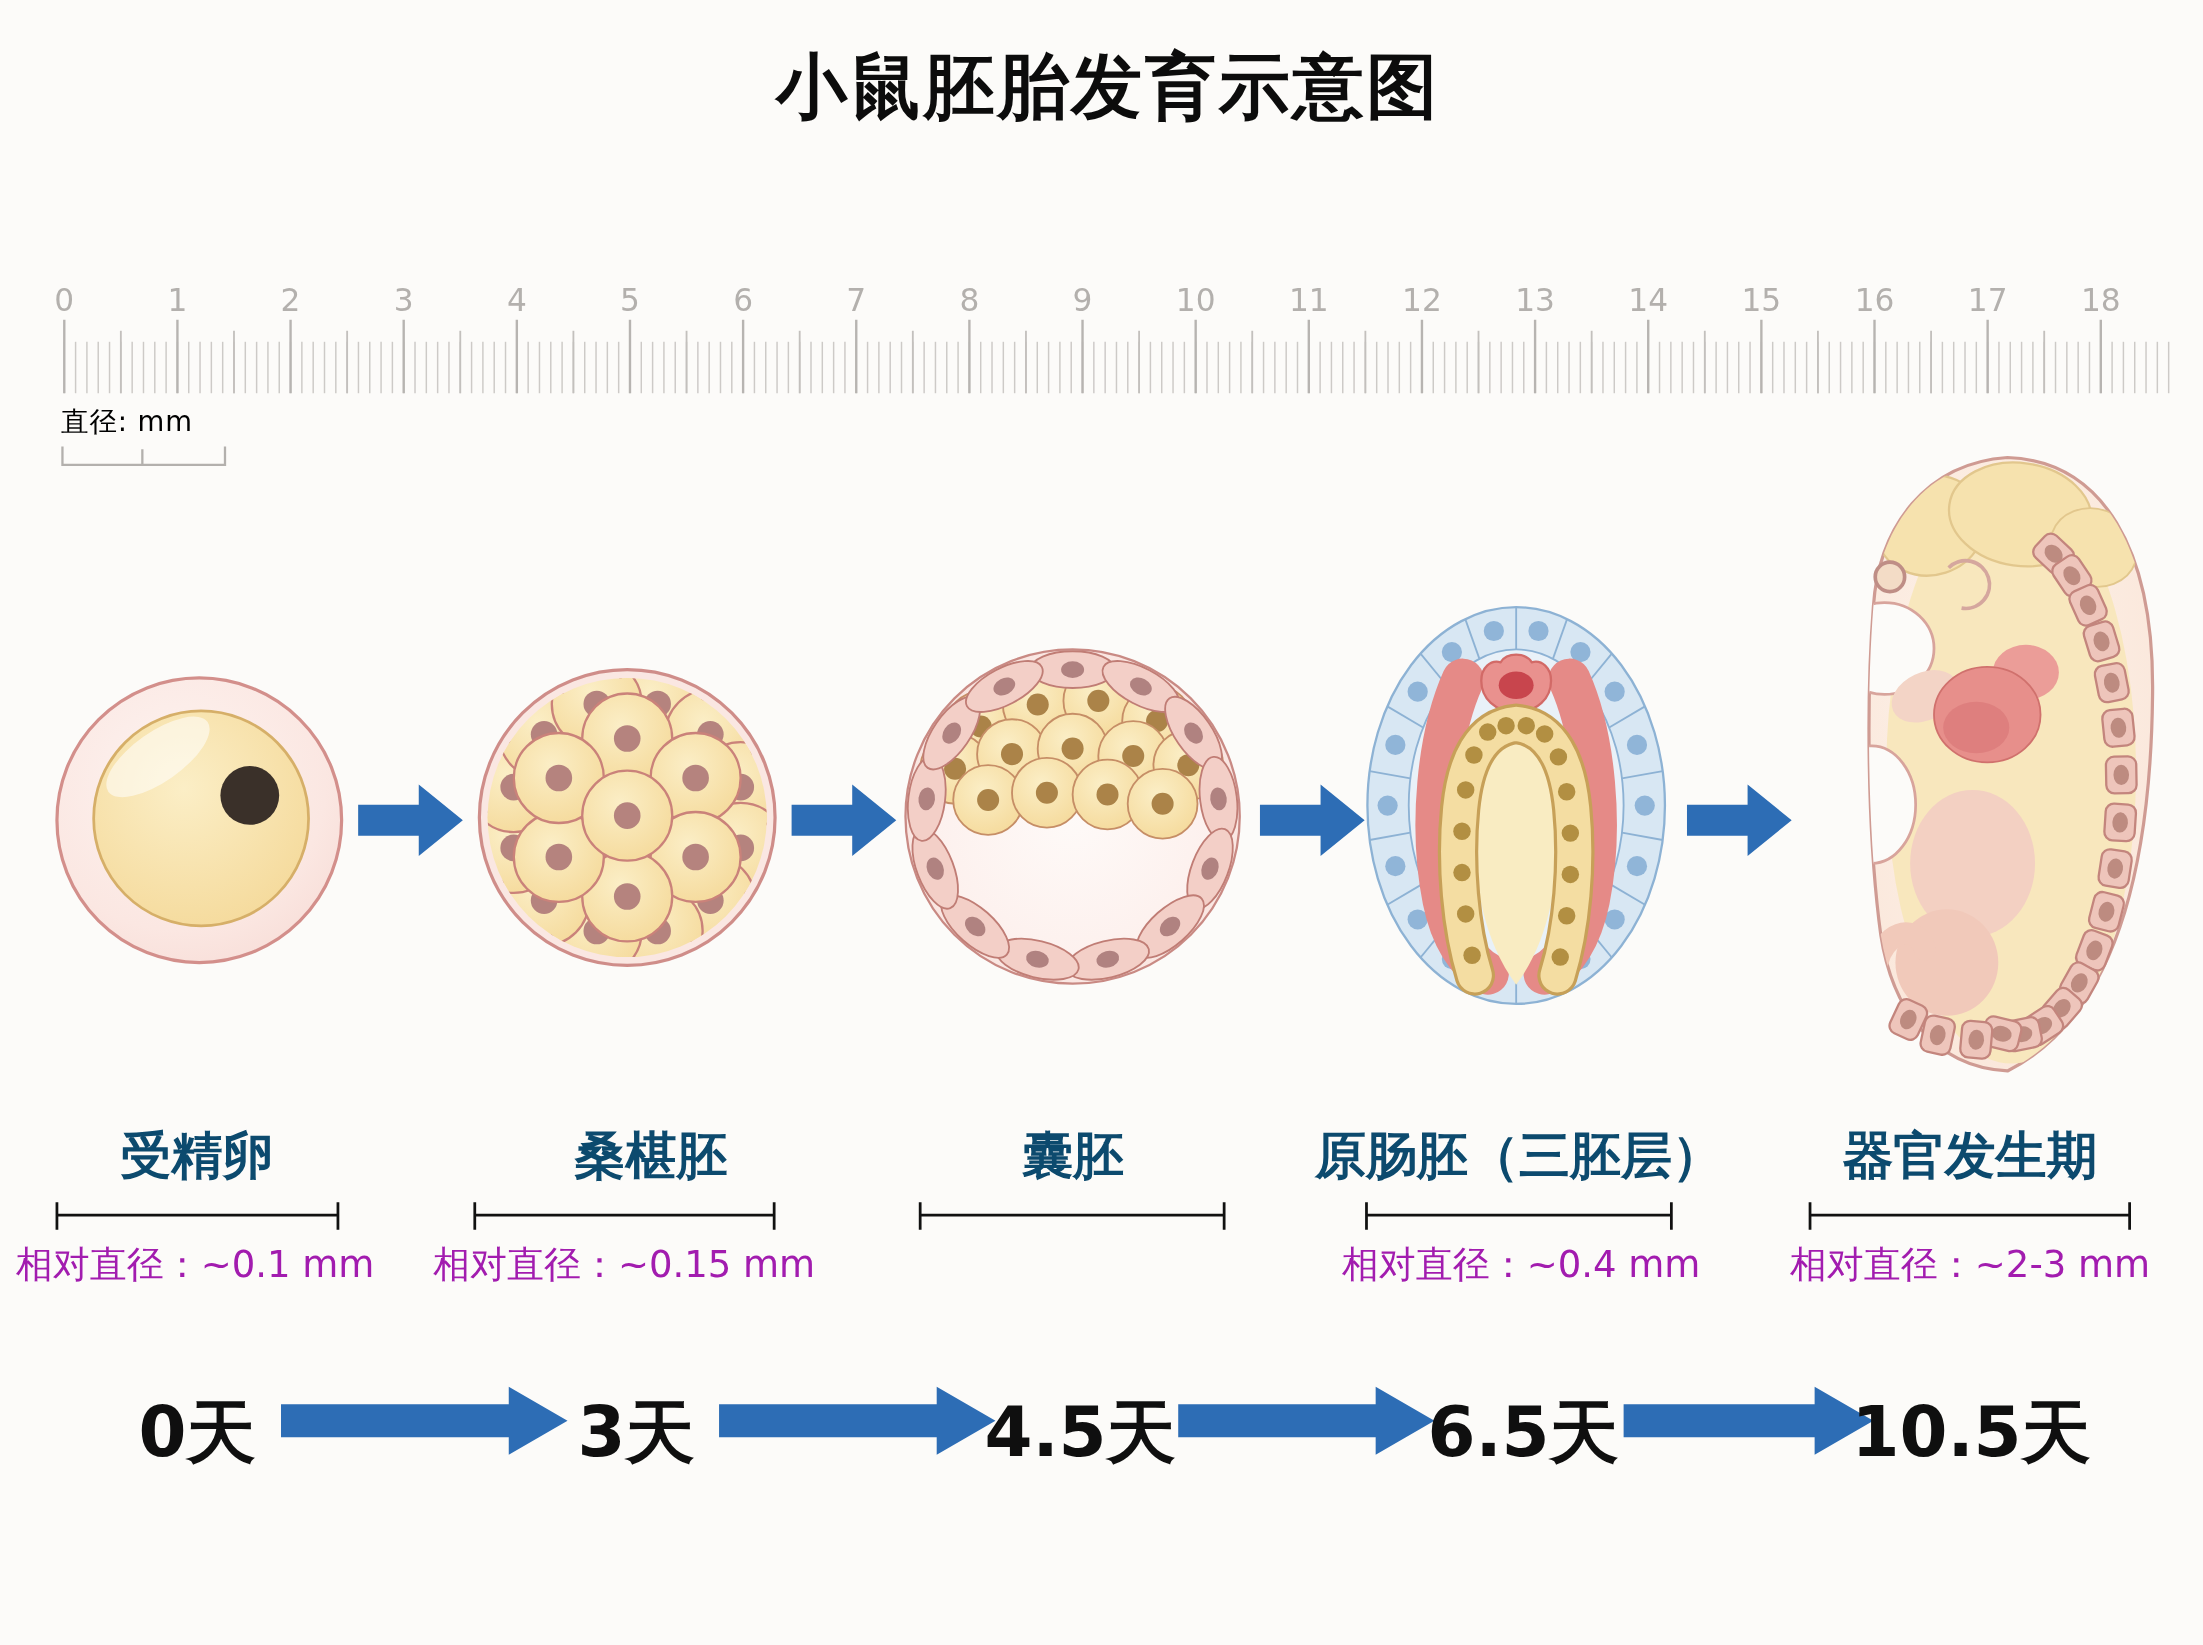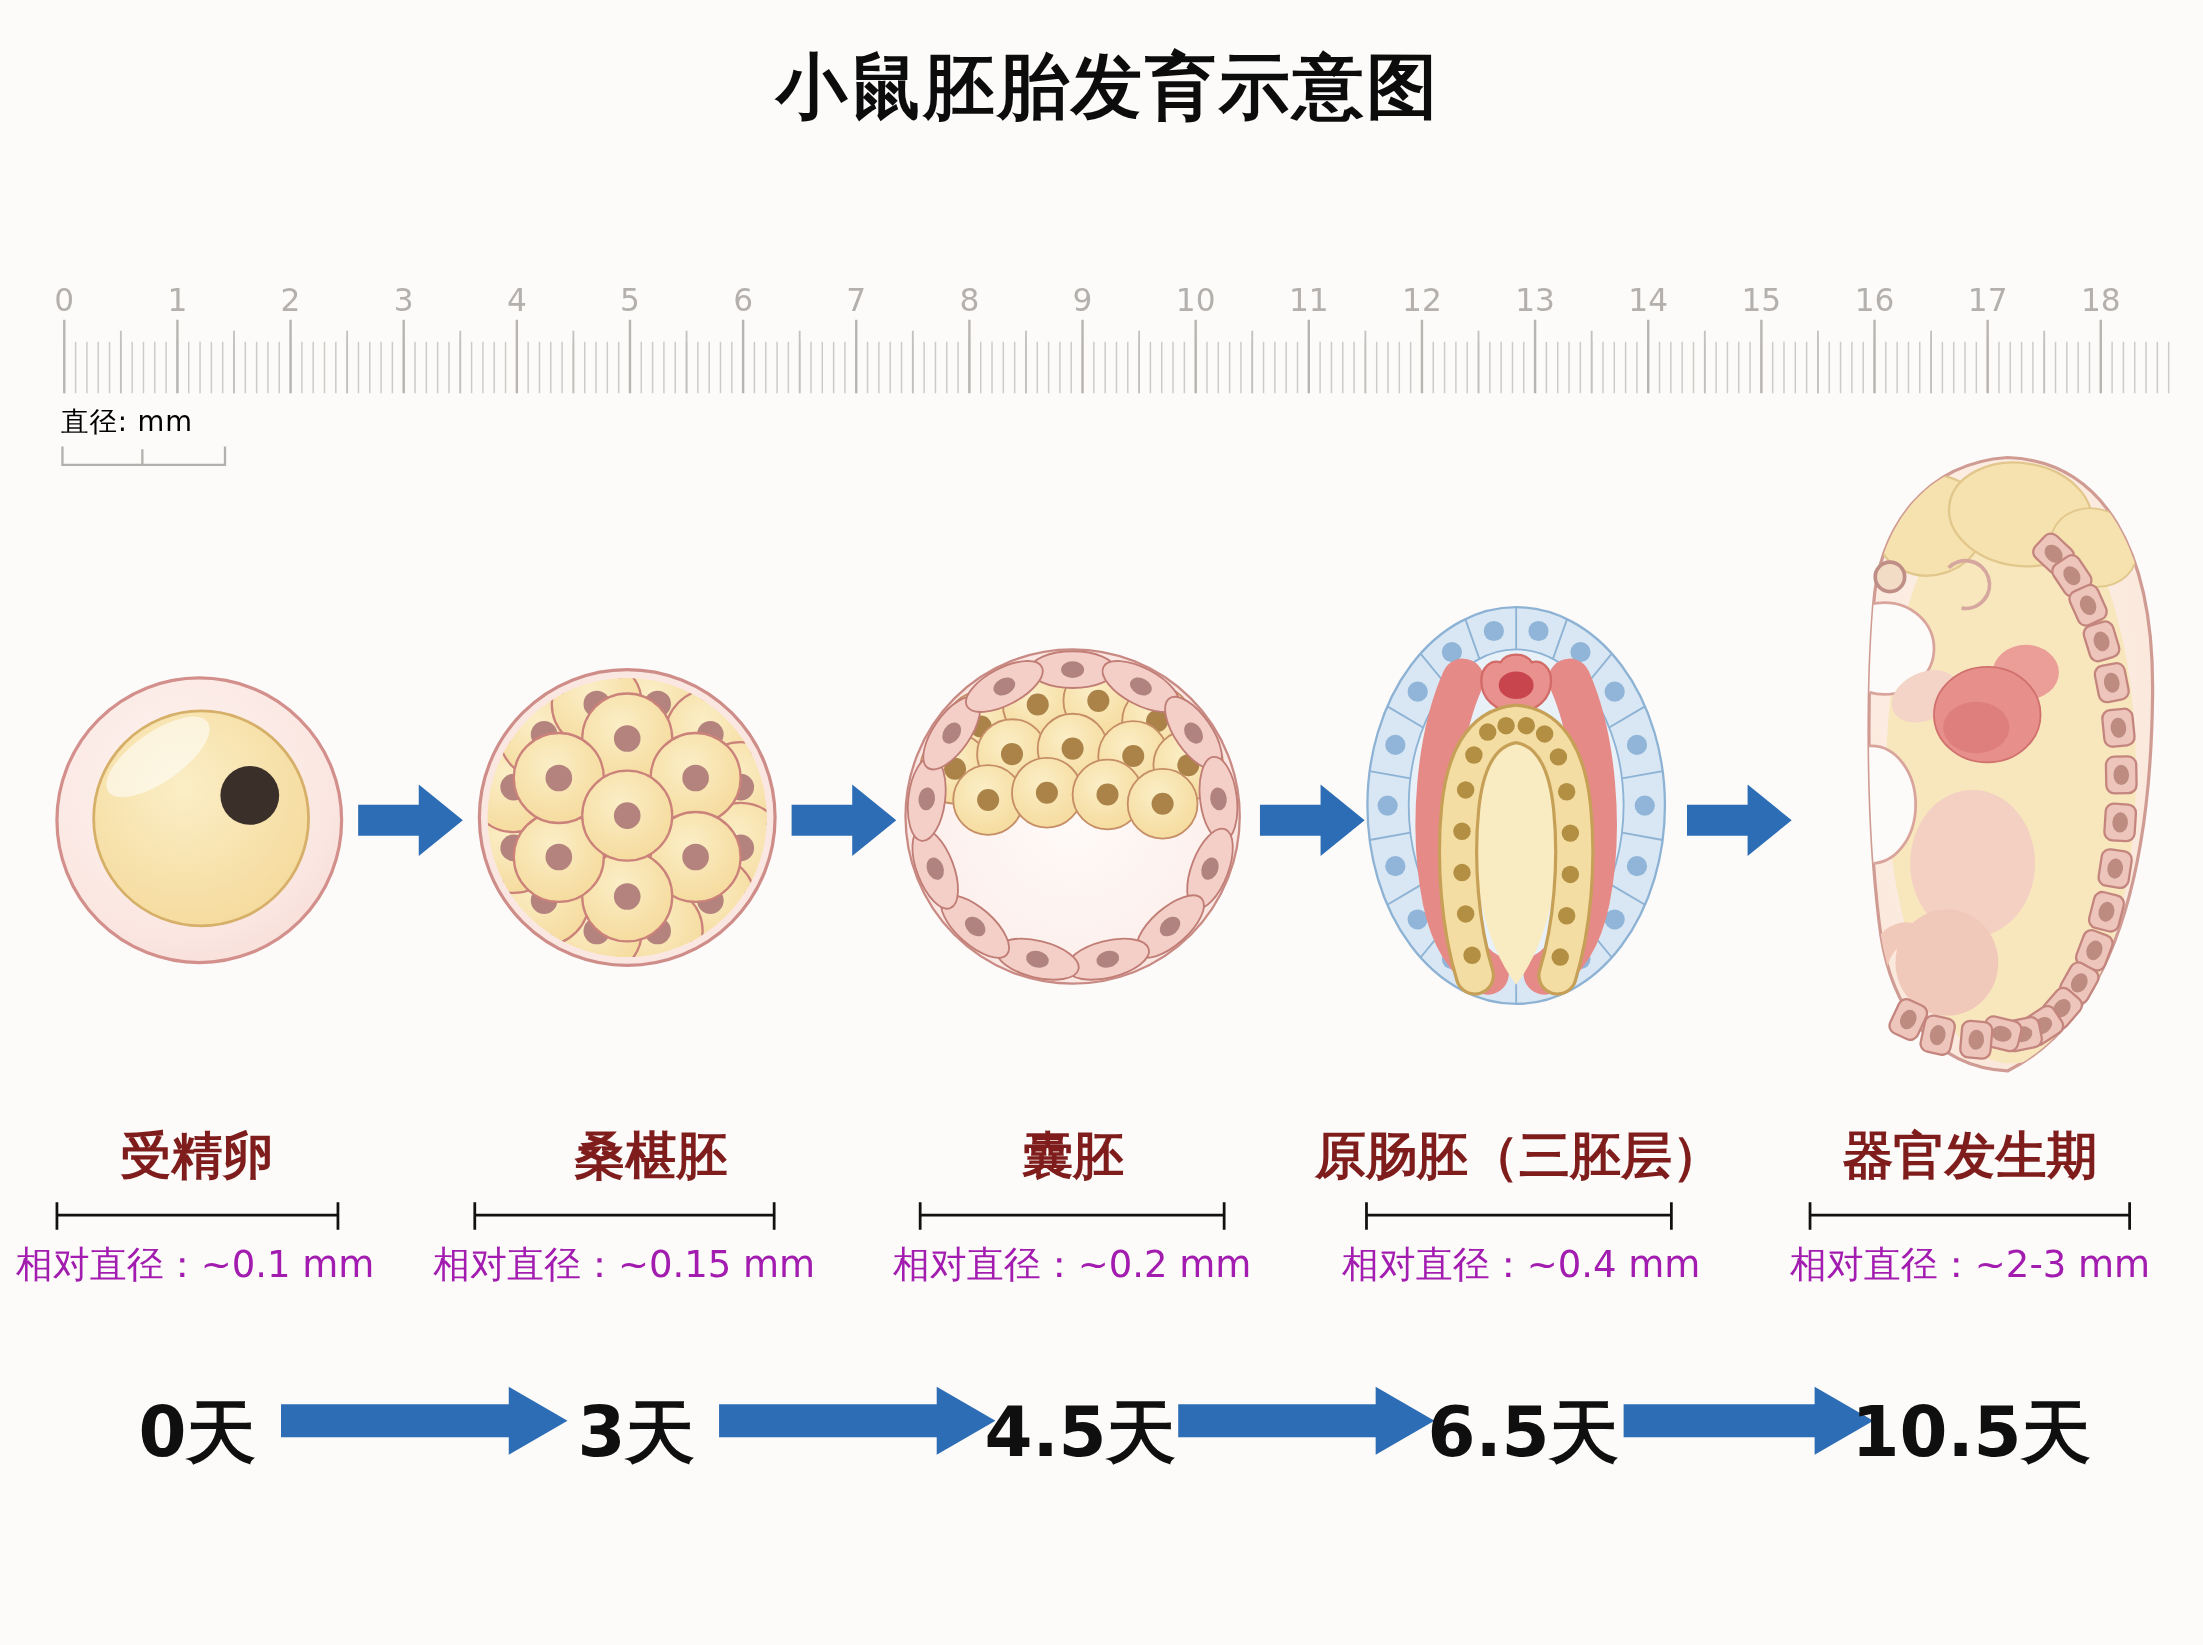--- a/index.html
+++ b/index.html
@@ -2,21 +2,21 @@
 <html style="font-size:14.7px"><head>
 <meta charset="utf-8">
 <style>
   html,body{margin:0;padding:0;background:#fcfbf9;}
   #canvas{position:relative;width:2204px;height:1646px;background:#fcfbf9;overflow:hidden;
           font-family:"DejaVu Sans","Liberation Sans",sans-serif;color:#101010;}
   .abs{position:absolute;}
   .title{top:40px;left:1102px;transform:translateX(-50%);font-size:71px;font-weight:700;
          letter-spacing:2.8px;white-space:nowrap;color:#0c0c0c;margin-left:6px;}
   .ruler-label{left:61px;top:404px;font-size:27.5px;color:#000000;letter-spacing:0.9px;}
-  .stage-name{top:1122px;transform:translateX(-50%);font-size:51px;font-weight:700;white-space:nowrap;color:#7f1d1d;}
+  .stage-name{top:1122px;transform:translateX(-50%);font-size:51px;font-weight:700;white-space:nowrap;color:#0c4a6e;}
   .stage-diam{top:1240px;transform:translateX(-50%);font-size:37px;font-weight:400;white-space:nowrap;color:#a21caf;}
   .day{top:1387px;transform:translateX(-50%);font-size:69px;font-weight:700;white-space:nowrap;color:#0f0f0f;}
   svg{position:absolute;left:0;top:0;}
 </style>
 </head>
 <body>
 
 <div id="canvas">
 
   <svg id="art" width="2204" height="1646" viewBox="0 0 2400 1792">
@@ -571,21 +571,20 @@
   <div class="abs ruler-label">直径: mm</div>
 
   <div class="abs stage-name" style="left:197px">受精卵</div>
   <div class="abs stage-name" style="left:651px">桑椹胚</div>
   <div class="abs stage-name" style="left:1073px">囊胚</div>
   <div class="abs stage-name" style="left:1970px">器官发生期</div>
   <div class="abs stage-name" style="left:1519px">原肠胚（三胚层）</div>
 
   <div class="abs stage-diam" style="left:195px">相对直径：~0.1 mm</div>
   <div class="abs stage-diam" style="left:624px">相对直径：~0.15 mm</div>
-  <div class="abs stage-diam" style="left:1072px">相对直径：~0.2 mm</div>
   <div class="abs stage-diam" style="left:1521px">相对直径：~0.4 mm</div>
   <div class="abs stage-diam" style="left:1970px">相对直径：~2-3 mm</div>
 
   <div class="abs day" style="left:197px">0天</div>
   <div class="abs day" style="left:636px">3天</div>
   <div class="abs day" style="left:1080px">4.5天</div>
   <div class="abs day" style="left:1523px">6.5天</div>
   <div class="abs day" style="left:1971px">10.5天</div>
 </div>
 

